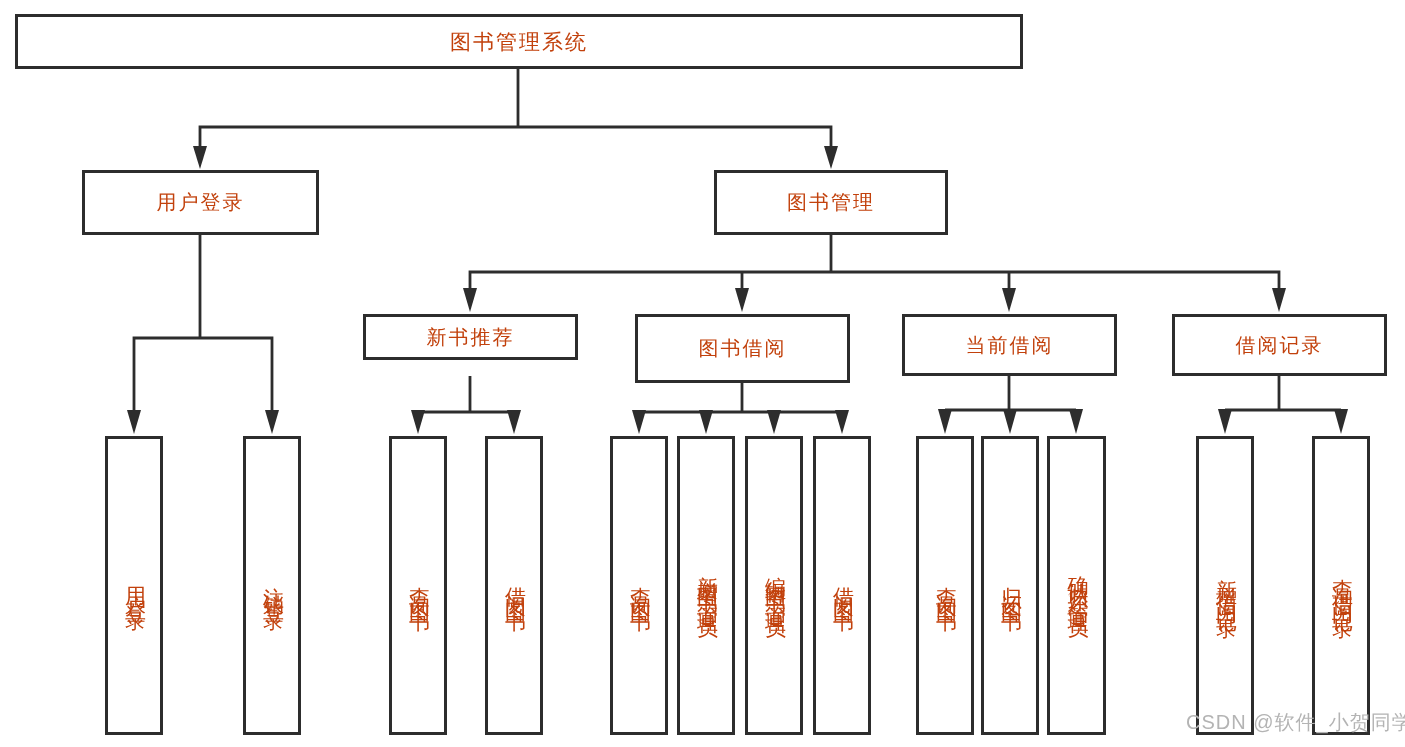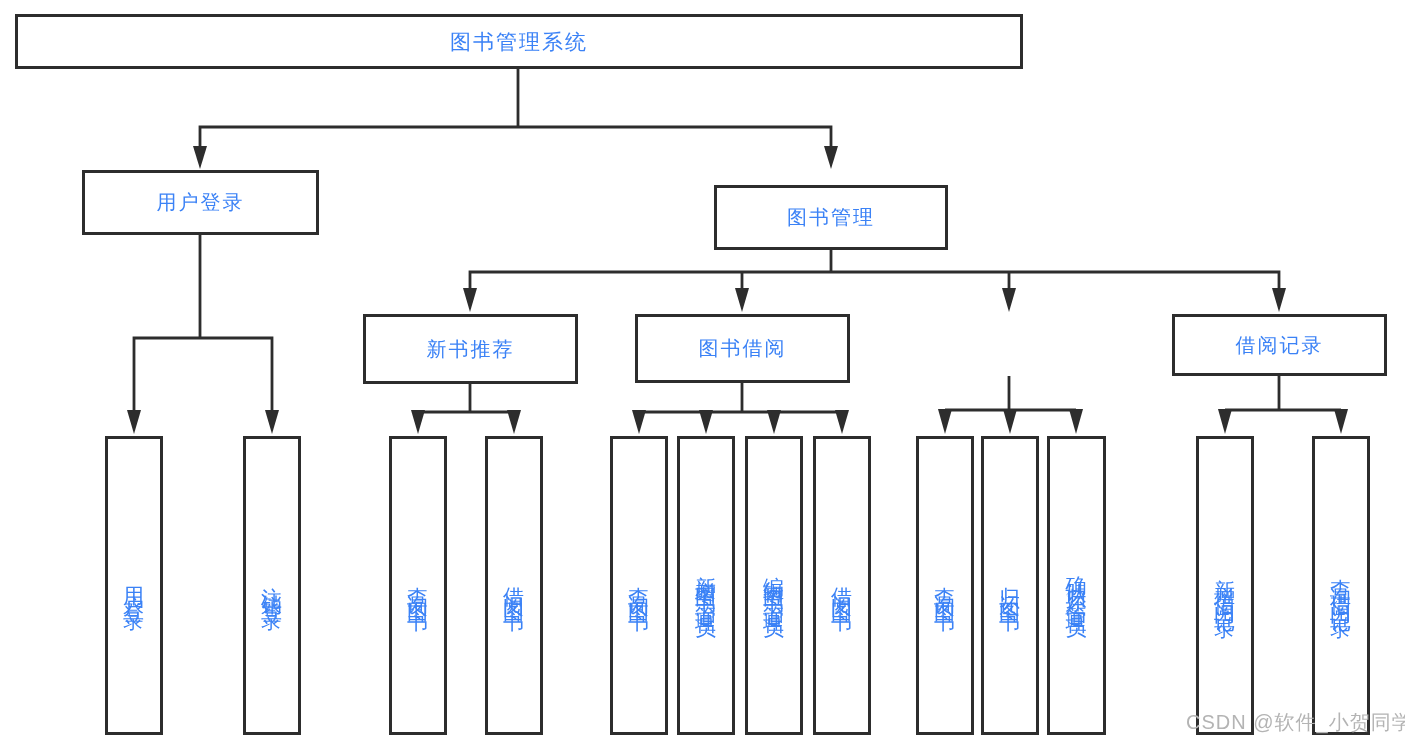--- a/index.html
+++ b/index.html
@@ -33,21 +33,22 @@
     stroke: none;
   }
   .node {
     position: absolute;
     box-sizing: border-box;
     background: #ffffff;
     border: 3px solid #2d2d2d;
     display: flex;
     align-items: center;
     justify-content: center;
-    color: #3b82f6;
+    color: #c2410c;
+    font-family: Liberation Mono, monospace;
   }
   .hbox {
     font-size: 20px;
     letter-spacing: 2px;
     white-space: nowrap;
   }
   .vbox {
     top: 436px;
     width: 58px;
     height: 299px;
@@ -127,24 +128,25 @@
       <line x1="1279" y1="376" x2="1279" y2="410"></line>
       <line x1="1225" y1="410" x2="1341" y2="410"></line>
       <polygon points="1218,409 1232,409 1225,434"></polygon>
       <polygon points="1334,409 1348,409 1341,434"></polygon>
     </g>
   </svg>
 
   <div class="node hbox" style="left:15px;top:14px;width:1008px;height:55px;font-size:21px;">图书管理系统</div>
 
   <div class="node hbox" style="left:82px;top:170px;width:237px;height:65px;">用户登录</div>
-  <div class="node hbox" style="left:714px;top:170px;width:234px;height:65px;margin-top:15px;">图书管理</div>
+  <div class="node hbox" style="left:714px;top:170px;width:234px;height:65px;">图书管理</div>
 
-  <div class="node hbox" style="left:363px;top:314px;width:215px;height:70px;">新书推荐</div>
+  <div class="node hbox" style="left:363px;top:314px;width:215px;height:46px;">新书推荐</div>
   <div class="node hbox" style="left:635px;top:314px;width:215px;height:69px;">图书借阅</div>
+  <div class="node hbox" style="left:902px;top:314px;width:215px;height:62px;">当前借阅</div>
   <div class="node hbox" style="left:1172px;top:314px;width:215px;height:62px;">借阅记录</div>
 
   <div class="node vbox" style="left:105px;">用户登录</div>
   <div class="node vbox" style="left:243px;">注销登录</div>
   <div class="node vbox" style="left:389px;">查询图书</div>
   <div class="node vbox" style="left:485px;">借阅图书</div>
   <div class="node vbox" style="left:610px;">查询图书</div>
   <div class="node vbox" style="left:677px;letter-spacing:6px;">新增图书（管理员）</div>
   <div class="node vbox" style="left:745px;letter-spacing:6px;">编辑图书（管理员）</div>
   <div class="node vbox" style="left:813px;">借阅图书</div>

